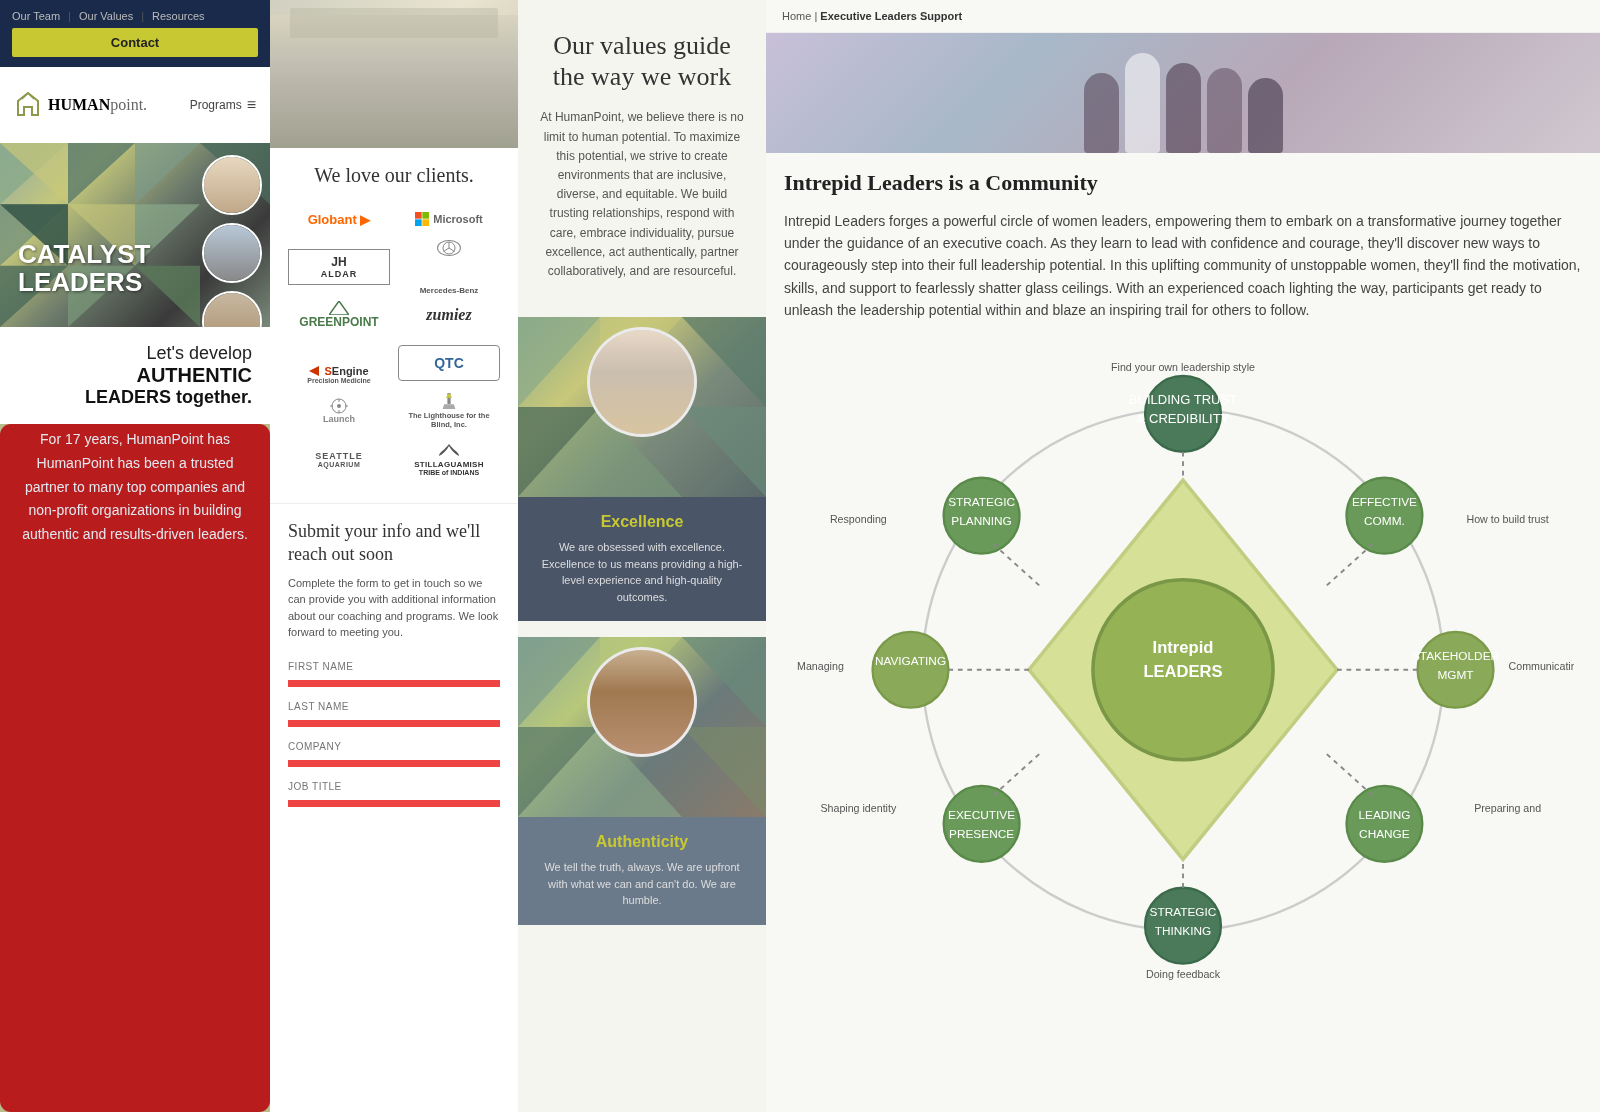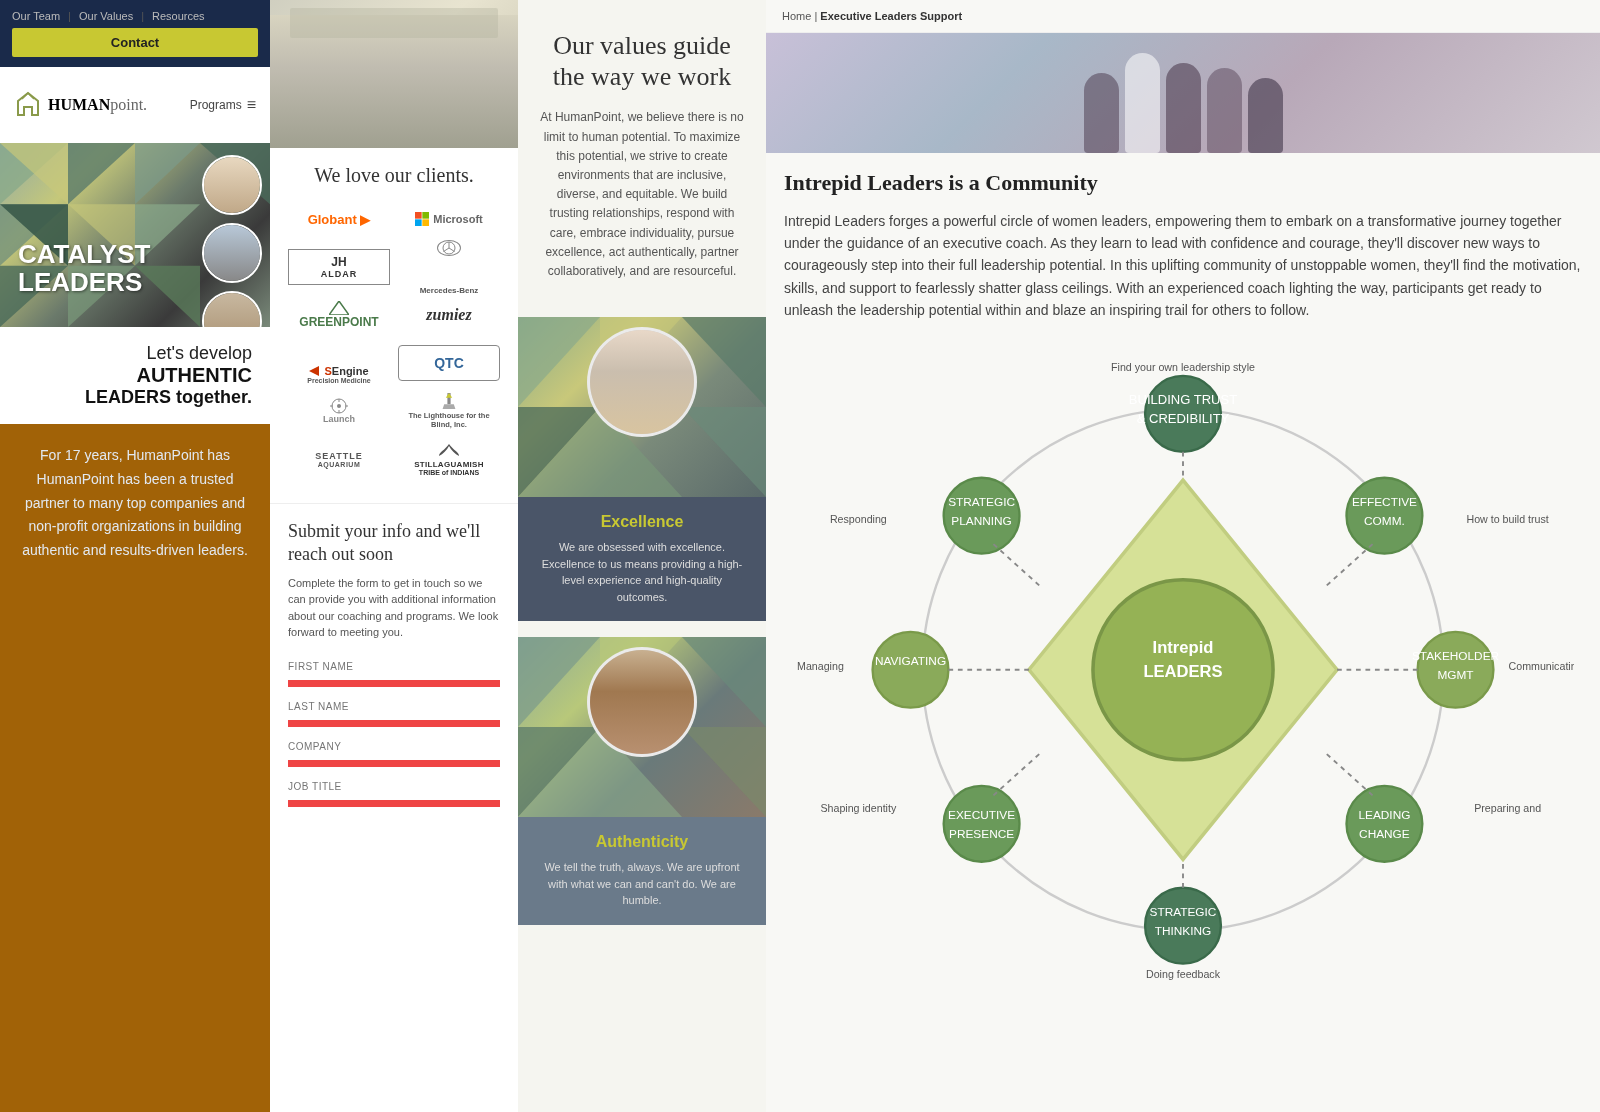--- a/index.html
+++ b/index.html
@@ -140,23 +140,24 @@
       background: #fff;
       padding: 16px 18px;
       text-align: right;
       font-family: Arial, sans-serif;
     }
     .hero-headline .line1 { font-size: 18px; font-weight: 400; color: #222; }
     .hero-headline .line2 { font-size: 20px; font-weight: 900; color: #111; text-transform: uppercase; }
     .hero-headline .line3 { font-size: 18px; font-weight: 700; color: #111; }
 
     .hero-body {
-      background: #a16207;
-      padding: 20px 18px;
+      background: #b91c1c;
+      padding: 4px 18px;
       flex: 1;
+      border-radius: 11px;
     }
     .hero-body-text {
       color: #e2e8f0;
       font-size: 14px;
       text-align: center;
       line-height: 1.7;
       font-family: Arial, sans-serif;
     }
 
     

